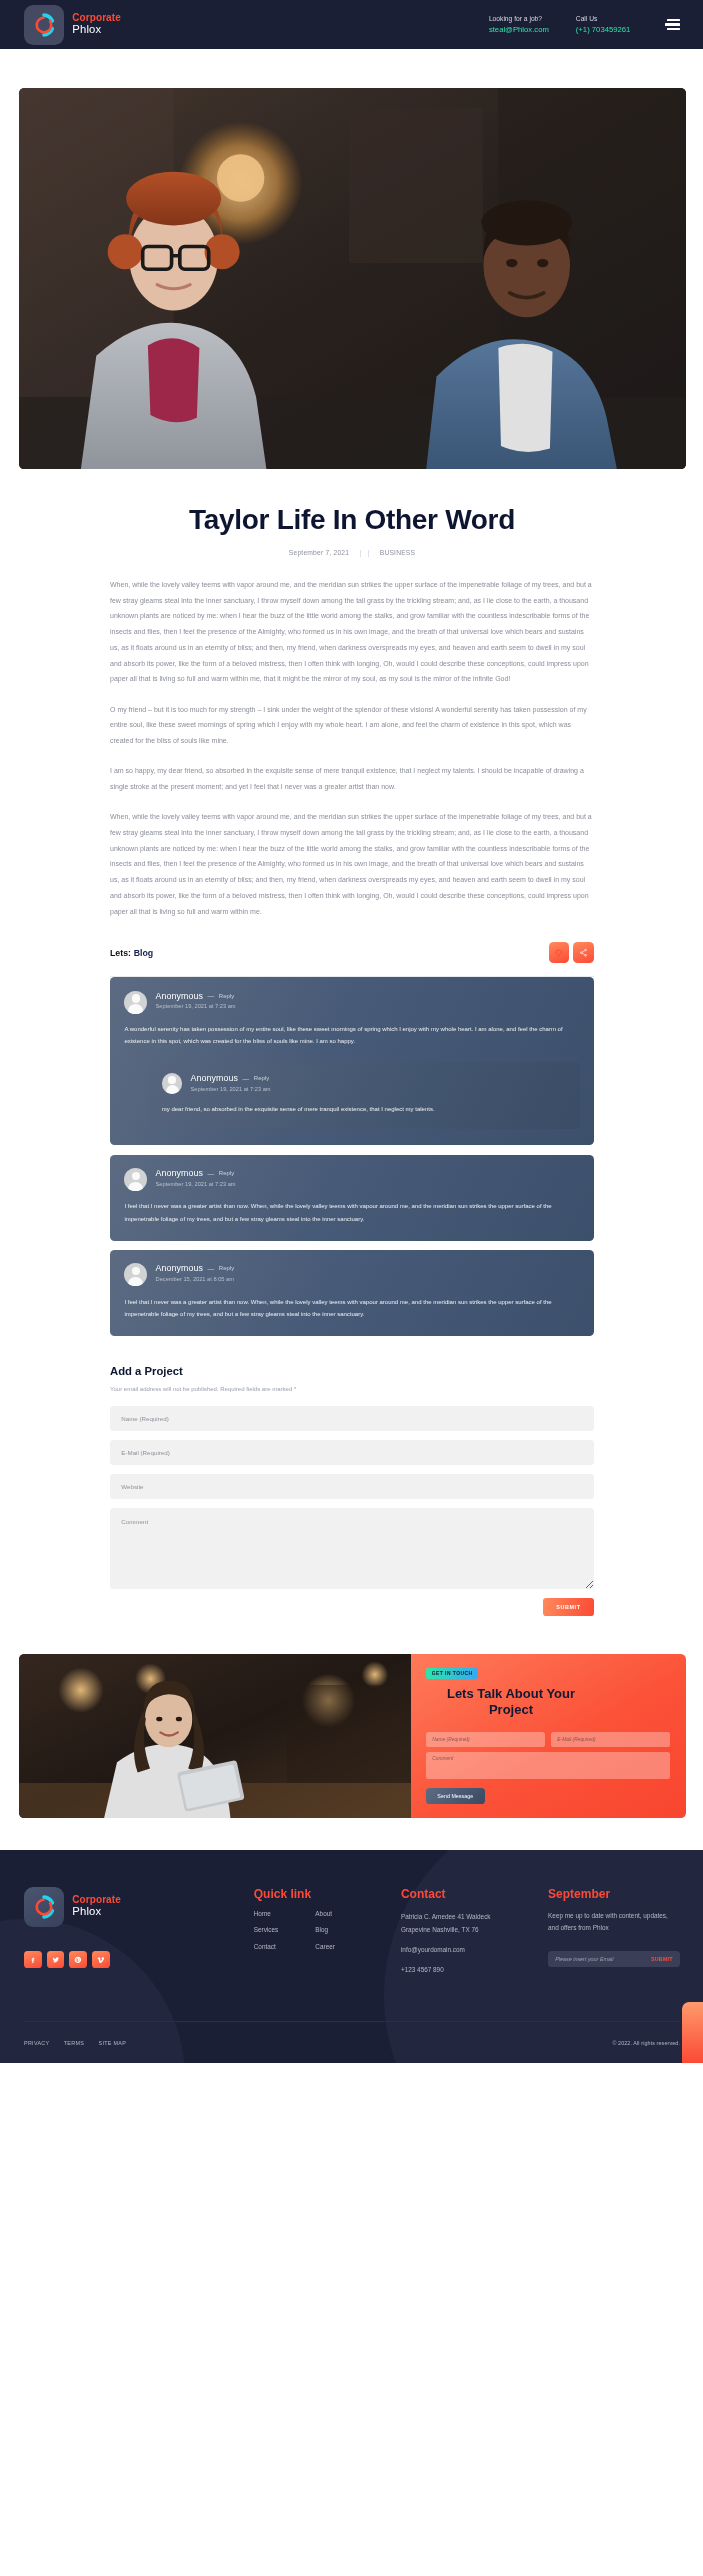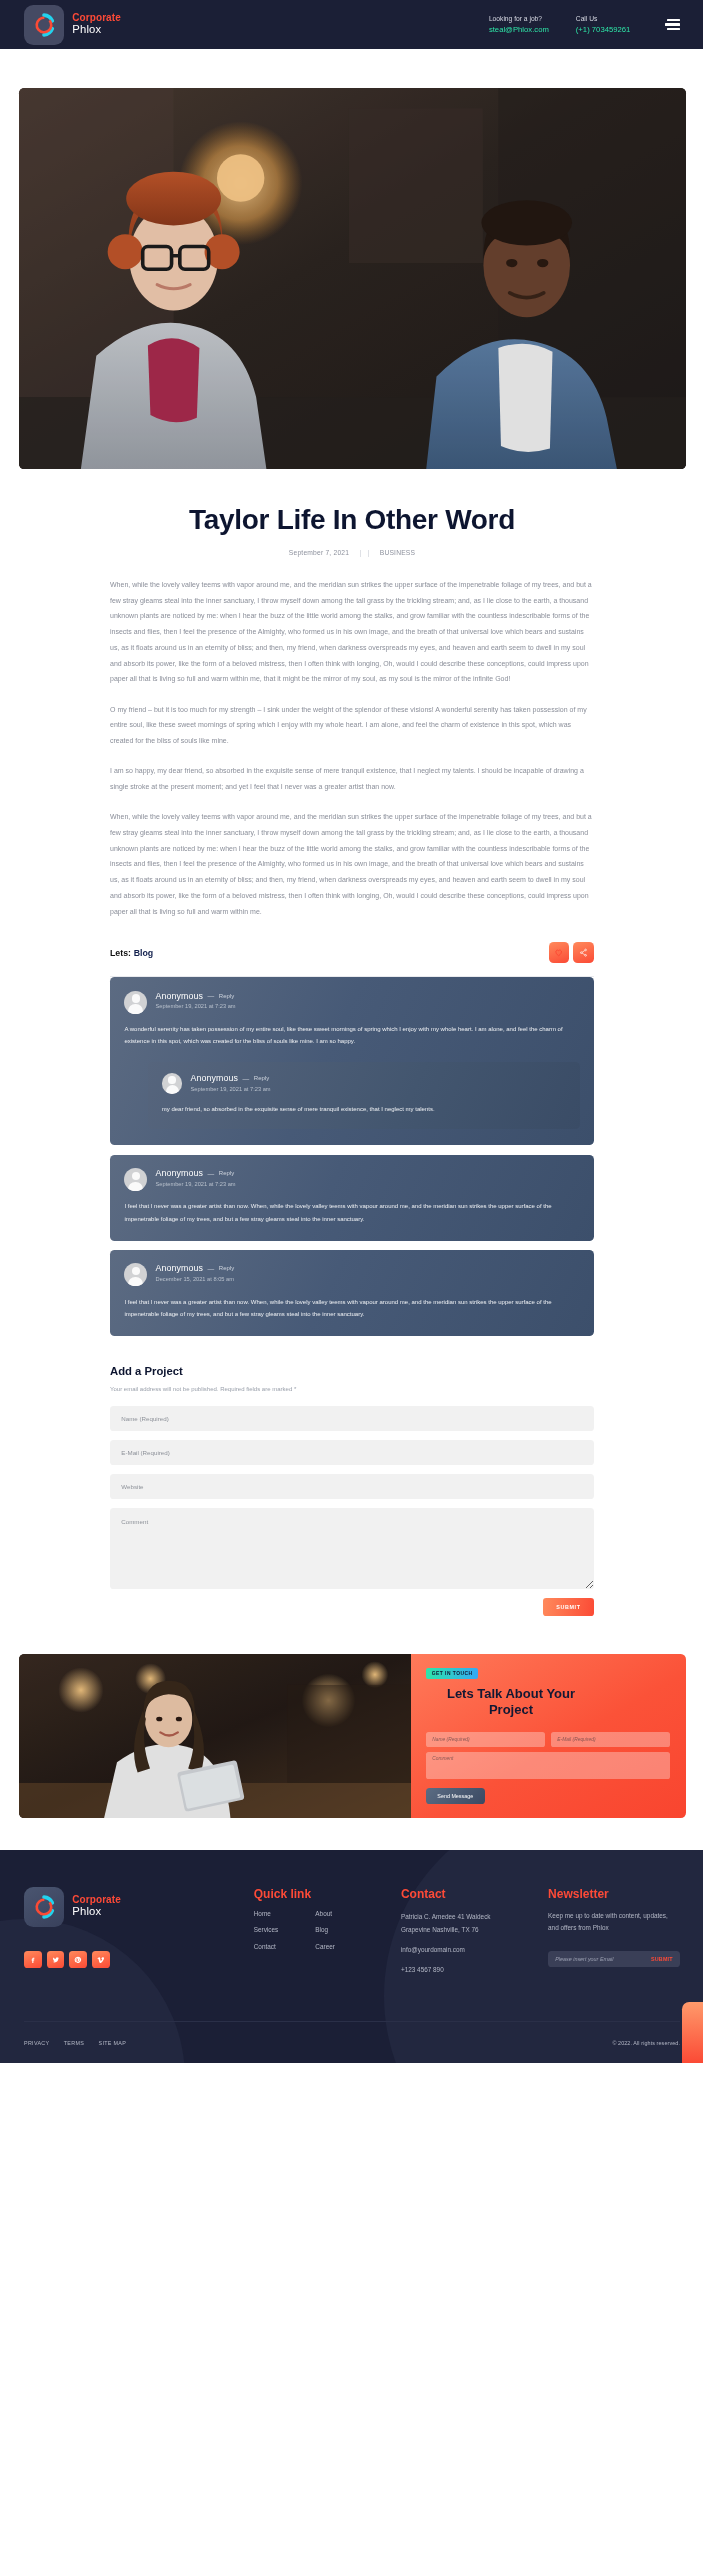--- a/index.html
+++ b/index.html
@@ -722,21 +722,21 @@
         <p>
           <span>Patricia C. Amedee 41 Waldeck</span><br>
           <span>Grapevine Nashville, TX 76</span>
         </p>
         <p>info@yourdomain.com</p>
         <p>+123 4567 890</p>
       </div>
     </div>
 
     <div class="fcol-news">
-      <div class="fcol-title">Newsletter</div>
+      <div class="fcol-title">September</div>
       <div class="news-text">Keep me up to date with content, updates, and offers from Phlox</div>
       <div class="news-box">
         <input class="news-input" type="email" placeholder="Please insert your Email" style="">
         <button class="news-submit">SUBMIT</button>
       </div>
     </div>
   </div>
 
   <div class="footer-bottom">
     <div class="footer-bottom-links">

